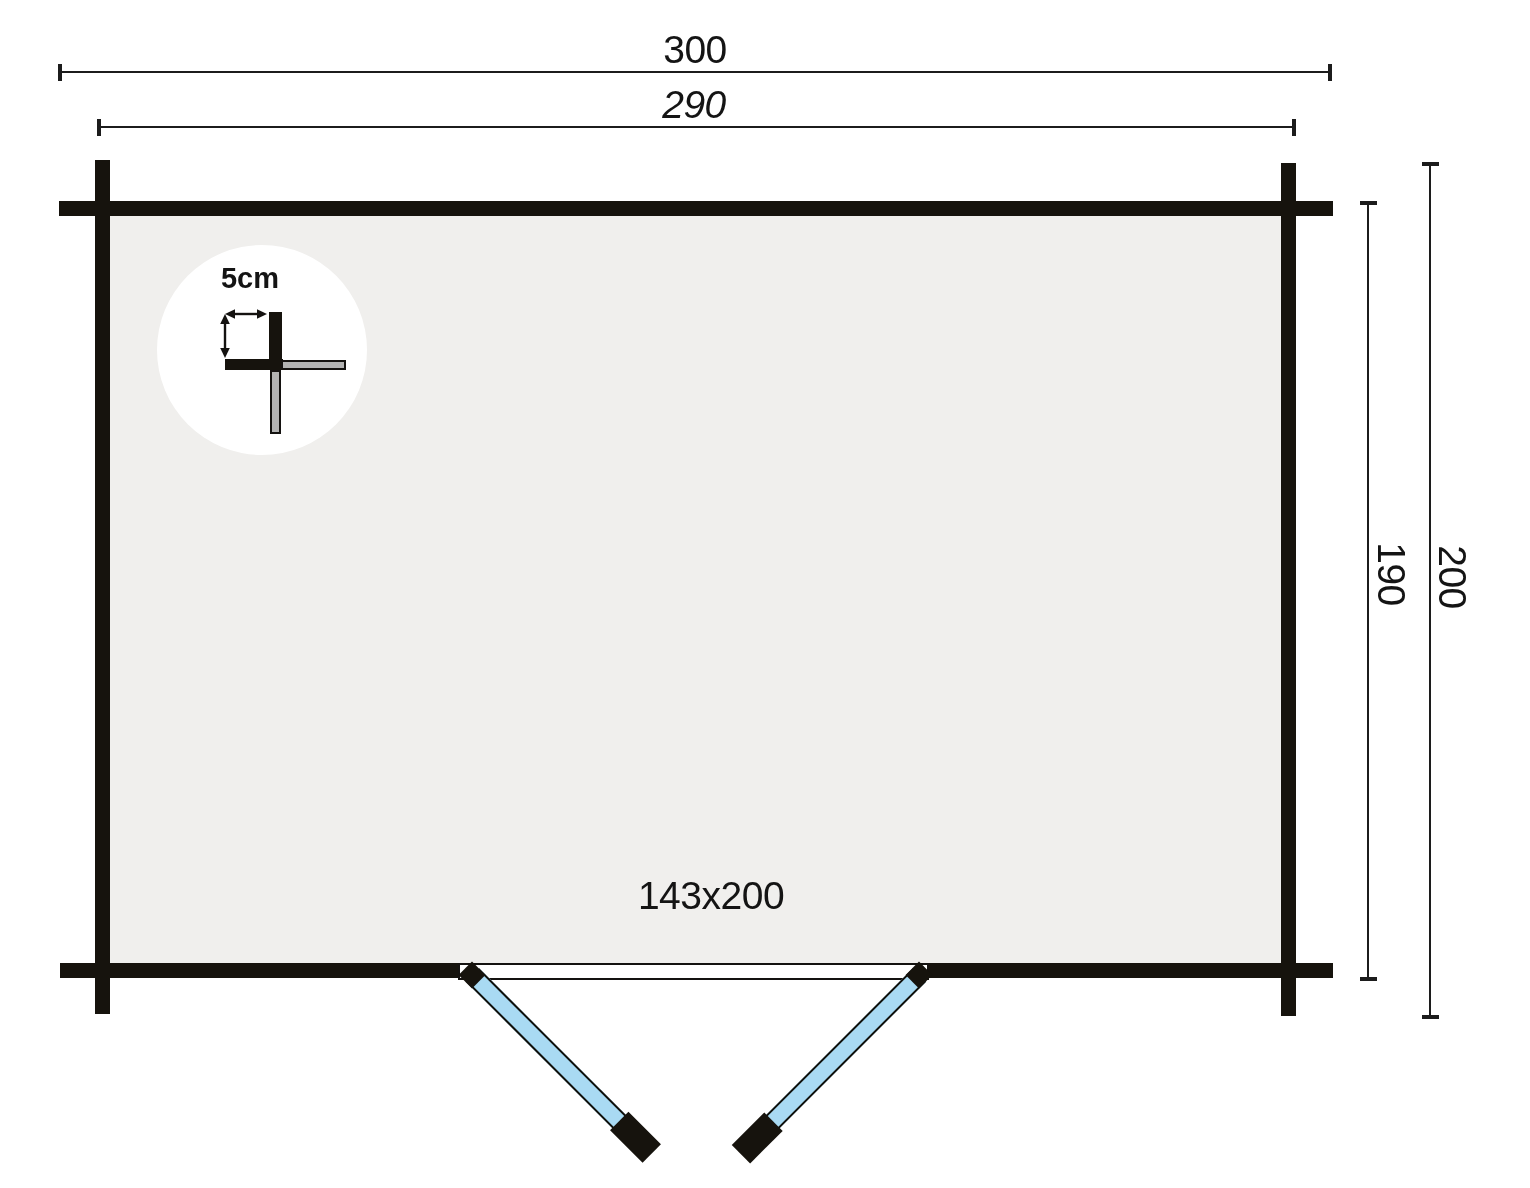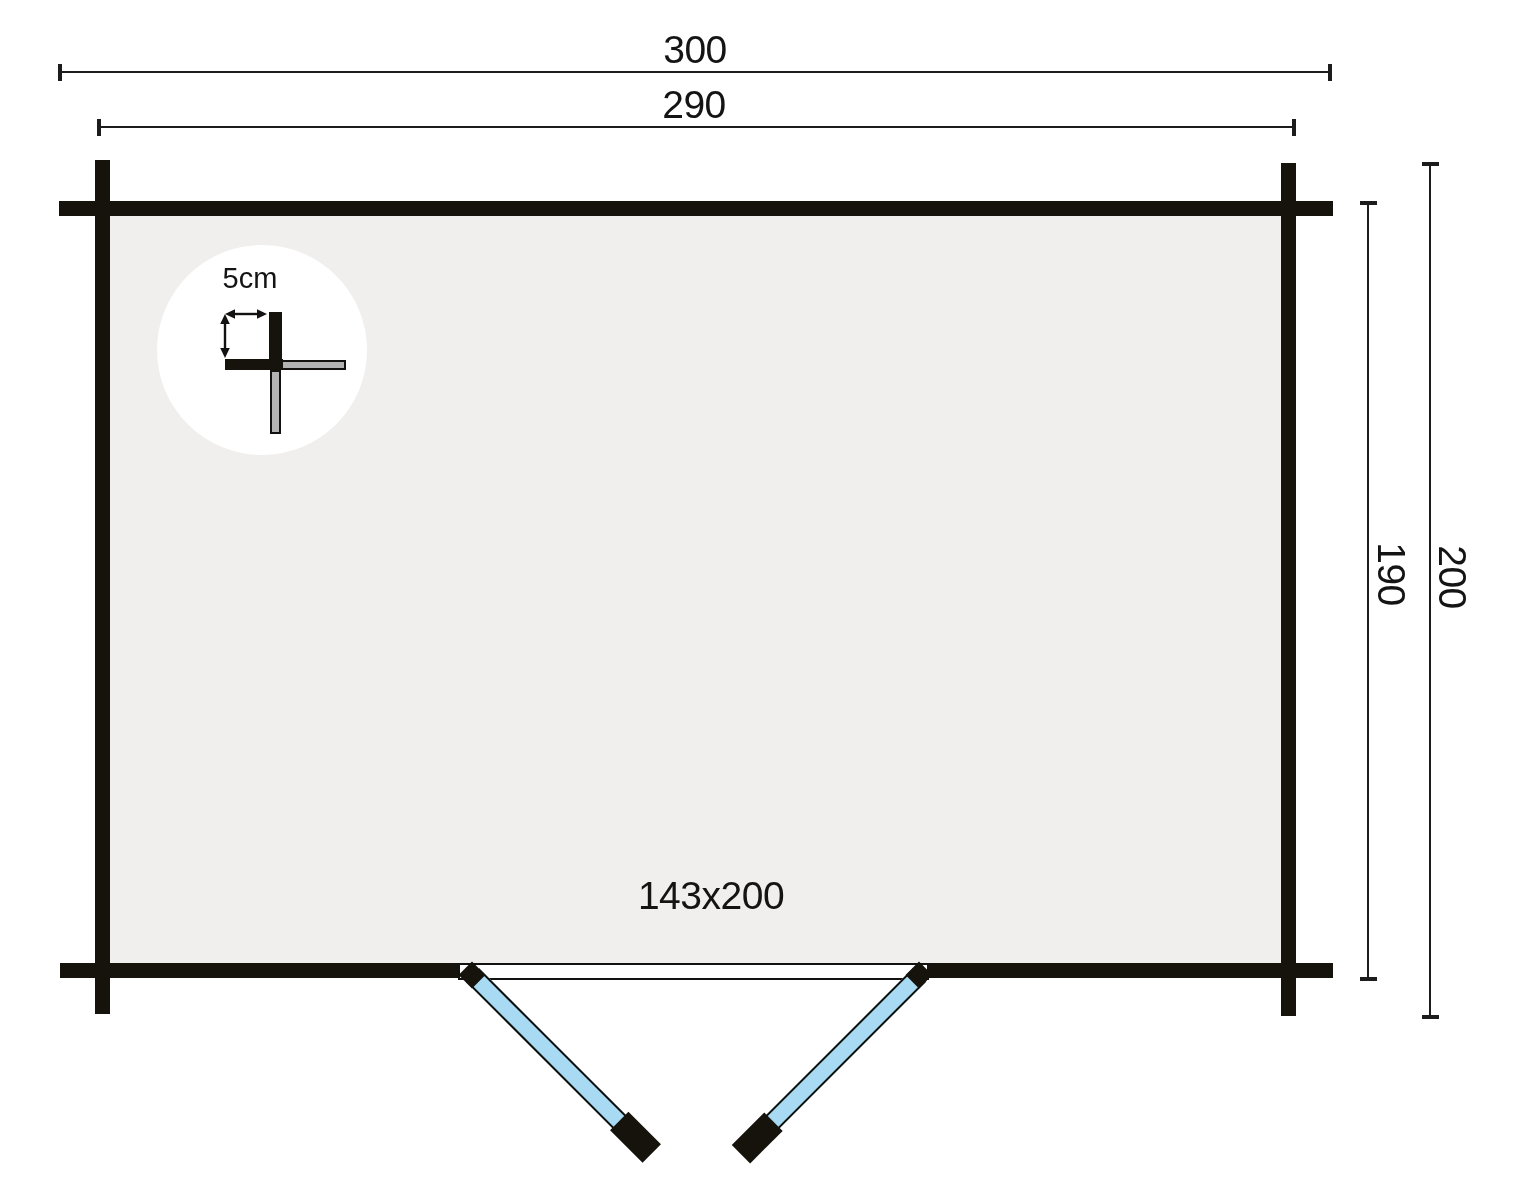--- a/index.html
+++ b/index.html
@@ -59,21 +59,21 @@
   .detail-circle {
     position: absolute;
     left: 157px; top: 245px;
     width: 210px; height: 210px;
     background: #ffffff;
     border-radius: 50%;
   }
   .detail-label {
     position: absolute;
     font-size: 29px;
-    font-weight: 400;
+    font-weight: 700;
     transform: translate(-50%, -50%);
     color: #141414;
     white-space: nowrap;
   }
   .log-black { position: absolute; background: var(--wall, #16130d); }
   .log-gray {
     position: absolute;
     background: var(--detail-log, #b3b3b3);
     border: 2px solid #141210;
     box-sizing: border-box;
@@ -121,21 +121,21 @@
 <body>
 
 <div class="plan">
 
   <div class="dim-label" style="left:695px; top:50px;">300</div>
   <div class="dim-line h" style="left:59px; top:71px; width:1272px;">
     <i class="tick start"></i>
     <i class="tick end"></i>
   </div>
 
-  <div class="dim-label" style="left:694px; top:105px;">290</div>
+  <div class="dim-label" style="left:694px; top:105px;font-style:italic;">290</div>
   <div class="dim-line h" style="left:98px; top:126px; width:1197px;">
     <i class="tick start"></i>
     <i class="tick end"></i>
   </div>
 
   <div class="dim-line v" style="left:1367px; top:202px; height:778px;">
     <i class="tick start"></i>
     <i class="tick end"></i>
   </div>
   <div class="dim-label rot" style="left:1391px; top:574px;">190</div>

